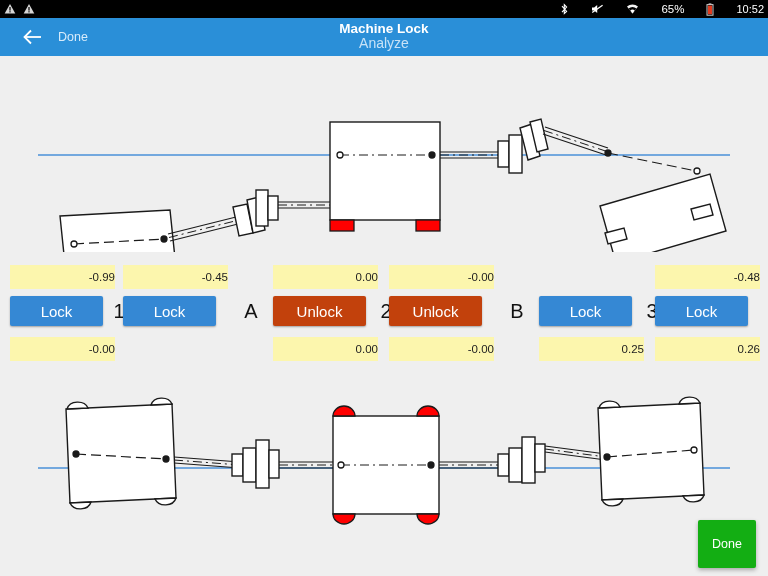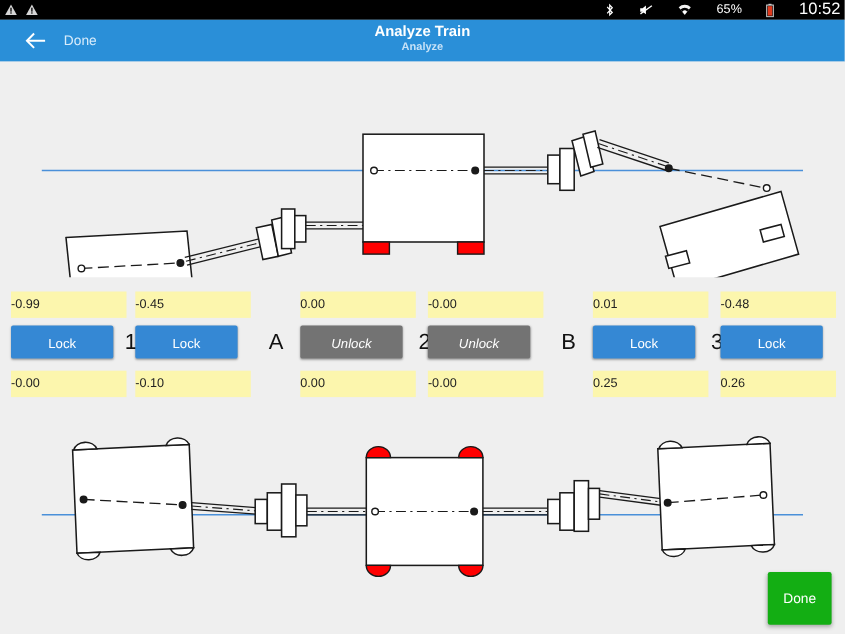--- a/index.html
+++ b/index.html
@@ -39,21 +39,21 @@
   #statusbar .right {
     position: absolute;
     right: 4px; top: 0;
     display: flex;
     align-items: center;
     gap: 22px;
     height: 18px;
   }
   .sbicon { display: block; }
   .clocktxt {
-    font-size: 15px;
+    font-size: 11px;
     color: #ffffff;
     letter-spacing: 0px;
   }
   .batpct {
     font-size: 11.5px;
     color: #ffffff;
   }
 
   
   #actionbar {
@@ -87,23 +87,22 @@
     display: block;
     margin-top: 3px;
     color: #ffffff;
     font-size: 13.5px;
     font-weight: bold;
     line-height: 16px;
   }
   #actionbar .subtitle {
     display: block;
     color: #c7e2f7;
-    font-size: 10px;
+    font-size: 14px;
     line-height: 12px;
-    font-weight: bold;
   }
 
   
   .diagram {
     position: absolute;
     left: 0;
     width: 768px;
     background: #efefef;
   }
   #diagram-top { top: 56px; height: 196px; }
@@ -123,39 +122,39 @@
   }
   .valbox {
     position: absolute;
     left: 0;
     width: 105px;
     height: 24px;
     background: #fcf6ad;
     color: #222222;
     font-size: 11.5px;
     line-height: 24px;
-    text-align: left;
+    text-align: right;
   }
   .valbox.top { top: 7px; }
   .valbox.bot { top: 79px; }
   .lockbtn {
     position: absolute;
     left: 0; top: 38px;
     width: 93px; height: 30px;
     border: none;
     border-radius: 2px;
     color: #ffffff;
-    font-size: 12px;
+    font-size: 15px;
     line-height: 30px;
     text-align: center;
     cursor: pointer;
     box-shadow: 0 1px 2px rgba(0,0,0,0.32);
   }
   .lockbtn.locked   { background: #3588d4; }
-  .lockbtn.unlocked { background: #737373; font-style: italic; }
+  .lockbtn.unlocked { background: #c2410c; }
 
   .sep {
     position: absolute;
     top: 38px;
     width: 22px; height: 30px;
     line-height: 30px;
     text-align: center;
     color: #111111;
     font-size: 20px;
   }
@@ -217,21 +216,21 @@
 
   <div id="actionbar">
     <div class="backwrap">
       <svg width="22" height="20" viewBox="0 0 22 20">
         <line x1="2.5" y1="10" x2="19" y2="10" stroke="#ffffff" stroke-width="1.8"></line>
         <polyline points="9,3.5 2.5,10 9,16.5" stroke="#ffffff" stroke-width="1.8" fill="none"></polyline>
       </svg>
     </div>
     <div class="donelbl">Done</div>
     <div class="titlewrap">
-      <span class="title">Analyze Train</span>
+      <span class="title">Machine Lock</span>
       <span class="subtitle">Analyze</span>
     </div>
   </div>
 
   <div class="diagram" id="diagram-top">
     <svg width="768" height="196" viewBox="0 0 768 196">
       <g fill="none" stroke="#1a1a1a" stroke-width="1.4" stroke-linejoin="miter">
 
         <line x1="38" y1="99" x2="730" y2="99" stroke="#4a90d9" stroke-width="1.3"></line>
 
@@ -309,40 +308,38 @@
     <div class="group" style="left:10px">
       <div class="valbox top">-0.99</div>
       <button class="lockbtn locked">Lock</button>
       <div class="valbox bot">-0.00</div>
     </div>
     <div class="sep" style="left:108px">1</div>
 
     <div class="group" style="left:123px">
       <div class="valbox top">-0.45</div>
       <button class="lockbtn locked">Lock</button>
-      <div class="valbox bot">-0.10</div>
     </div>
     <div class="sep" style="left:240px">A</div>
 
     <div class="group" style="left:273px">
       <div class="valbox top">0.00</div>
       <button class="lockbtn unlocked">Unlock</button>
       <div class="valbox bot">0.00</div>
     </div>
     <div class="sep" style="left:375px">2</div>
 
     <div class="group" style="left:389px">
       <div class="valbox top">-0.00</div>
       <button class="lockbtn unlocked">Unlock</button>
       <div class="valbox bot">-0.00</div>
     </div>
     <div class="sep" style="left:506px">B</div>
 
     <div class="group" style="left:539px">
-      <div class="valbox top">0.01</div>
       <button class="lockbtn locked">Lock</button>
       <div class="valbox bot">0.25</div>
     </div>
     <div class="sep" style="left:641px">3</div>
 
     <div class="group" style="left:655px">
       <div class="valbox top">-0.48</div>
       <button class="lockbtn locked">Lock</button>
       <div class="valbox bot">0.26</div>
     </div>

